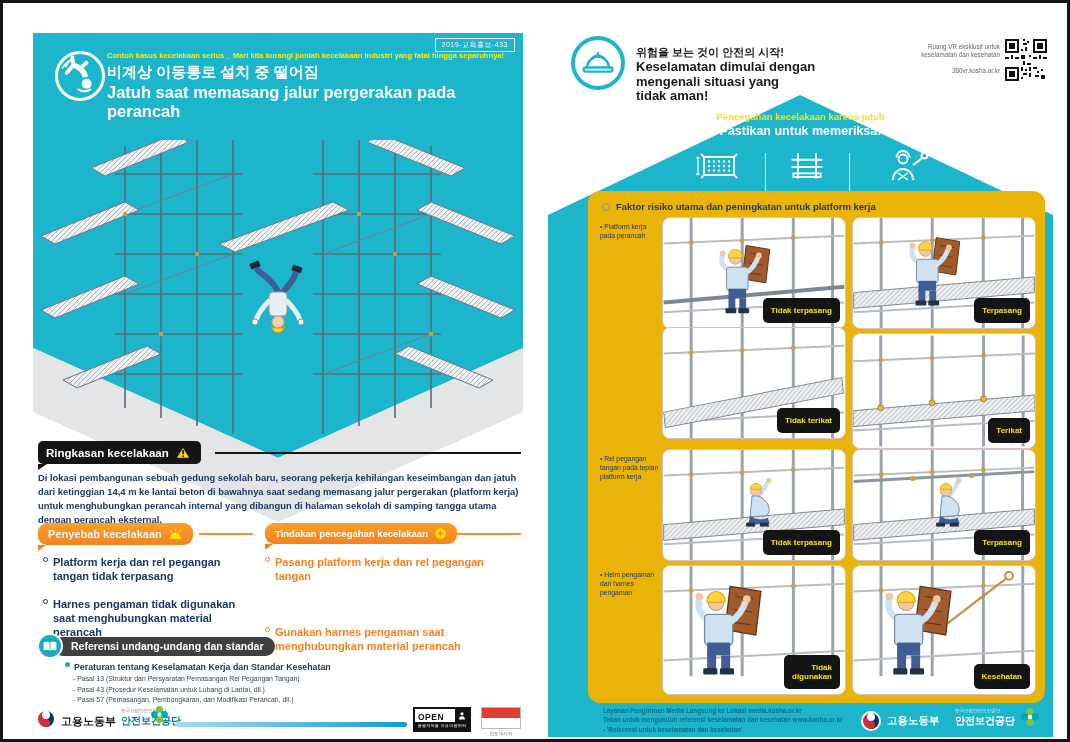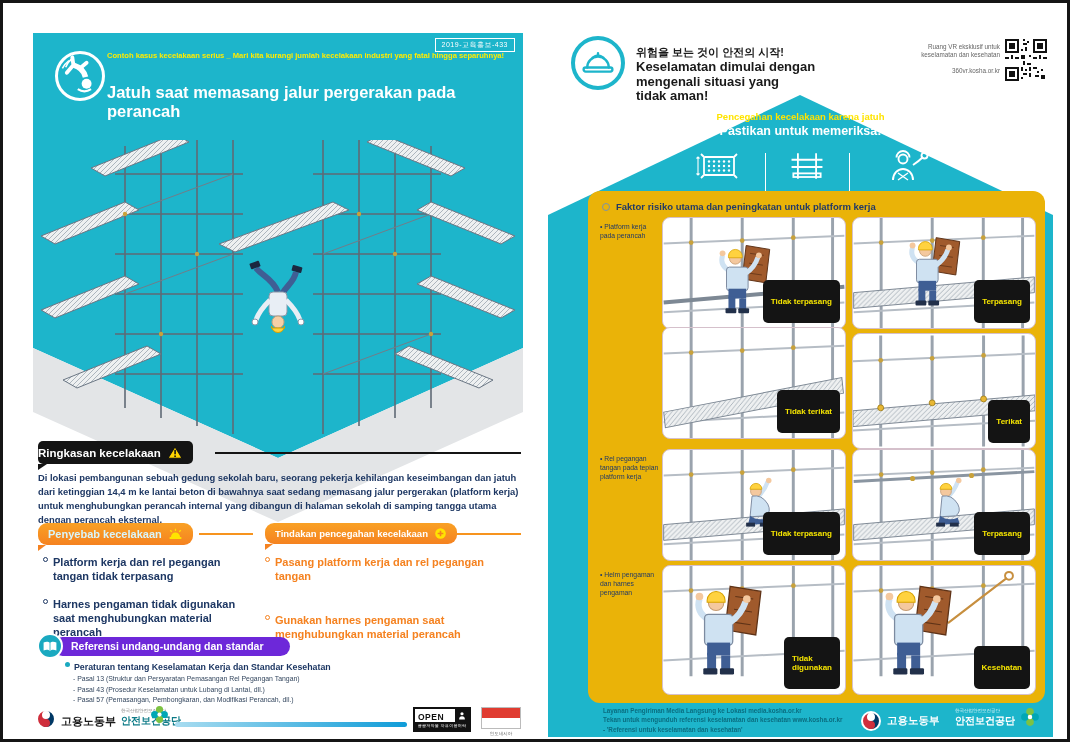--- a/index.html
+++ b/index.html
@@ -11,40 +11,40 @@
 
   
   .lp-header{left:30px;top:30px;width:490px;height:107px;background:#1db5cb}
   .doc-badge{right:8px;top:5px;border:1px solid #fff;color:#fff;font-size:7px;padding:1px 6px;letter-spacing:.5px}
   .fall-circle{left:22px;top:18px;width:50px;height:50px;border:3px solid #fff;border-radius:50%}
   .lp-tagline{left:74px;top:18px;font-size:7.6px;font-weight:bold;color:#ffec00;width:410px}
   .lp-title-ko{left:74px;top:30px;font-size:15px;font-weight:bold;color:#fff}
   .lp-title-id{left:74px;top:50px;font-size:16.5px;font-weight:bold;color:#fff}
 
   .black-tag{left:35px;top:438px;background:#141414;color:#fff;font-size:11.5px;font-weight:bold;
-             padding:4px 10px 4px 0;border-radius:5px;display:flex;align-items:center;gap:6px;z-index:3}
+             padding:4px 10px 4px 8px;border-radius:5px;display:flex;align-items:center;gap:6px;z-index:3}
   .black-tag:after{content:"";position:absolute;left:0;bottom:-6px;border-left:9px solid #141414;border-bottom:6px solid transparent}
   .summary-line{left:212px;top:449px;width:306px;height:1.6px;background:#141414;z-index:2}
   .summary-body{left:35px;top:468px;width:484px;font-size:9.4px;font-weight:bold;color:#1d3763;line-height:1.5;z-index:2}
 
   .pill{background:linear-gradient(180deg,#f9a125,#f58220);border-radius:9px;display:flex;align-items:center;gap:6px;
         padding:4px 10px;z-index:2;font-weight:bold}
   .pill:after{content:"";position:absolute;left:0;bottom:-6px;border-left:8px solid #f58220;border-bottom:6px solid transparent}
   .pill-causes{left:35px;top:520px;font-size:11px;color:#d9f6fb}
   .pill-prev{left:262px;top:520px;font-size:9.5px;color:#fff}
   .pill-line{top:530px;height:1.6px;background:#f7941e;z-index:1}
 
   .blist{z-index:2;font-size:11px;font-weight:bold;line-height:1.3}
   .bitem{display:flex;gap:5px;margin-bottom:13px}
   .ring{flex:0 0 auto;width:5px;height:5px;border-radius:50%;margin-top:2px}
   .navy{color:#1d3763}.navy .ring{border:1.5px solid #1d3763}
   .oranget{color:#f58220}.oranget .ring{border:1.5px solid #f58220}
 
-  .ref-pill{left:50px;top:634px;background:#6d28d9;border-radius:10px;color:#fff;font-size:10.5px;font-weight:bold;
-            padding:3px 26px 4px 18px;z-index:2}
+  .ref-pill{left:50px;top:634px;background:#404040;border-radius:10px;color:#fff;font-size:10.5px;font-weight:bold;
+            padding:3px 11px 4px 18px;z-index:2}
   .ref-circle{left:34px;top:630px;width:26px;height:26px;background:#1aa9c0;border:2px solid #fff;border-radius:50%;
               z-index:3;display:flex;align-items:center;justify-content:center}
   .ref-title{left:62px;top:659px;font-size:8.8px;font-weight:bold;color:#1d3763;display:flex;gap:4px;align-items:flex-start}
   .ref-title .dot{width:5px;height:5px;border-radius:50%;background:#1aa9c0}
   .ref-items{left:70px;top:671px;font-size:6.9px;color:#33465e;line-height:1.55}
 
   .moel-text{font-size:11px;font-weight:bold;color:#1a1a1a}
   .kosha-small{font-size:4.5px;color:#777}
   .kosha-text{font-size:10px;font-weight:bold;color:#0c7a86}
   .foot-bar{left:172px;top:719px;width:232px;height:5px;border-radius:3px;background:linear-gradient(90deg,#a8dcf0,#0f9cd8)}
@@ -77,21 +77,21 @@
 
   .panel{left:585px;top:188px;width:457px;height:512px;background:#eab308;border-radius:12px;z-index:3}
   .panel-head{position:absolute;left:14px;top:10px;display:flex;gap:6px;align-items:center}
   .panel-ring{width:8px;height:8px;border:1.8px solid #7d93a8;border-radius:50%}
   .panel-title{font-size:9.5px;font-weight:bold;color:#223a66}
   .side-lbl{position:absolute;left:12px;width:62px;font-size:6.8px;color:#223a66;line-height:1.3}
   .side-lbl:before{content:"• "}
   .card{position:absolute;width:184px;background:#fff;border:1px solid #d5c0cb;border-radius:8px;overflow:hidden}
   .card svg{display:block;width:100%;height:100%}
   .ctag{position:absolute;right:5px;bottom:5px;background:#141414;color:#f5e400;font-size:8px;font-weight:bold;
-        padding:17px 8px;border-radius:5px;text-align:left;line-height:1.15}
+        padding:8px 8px;border-radius:5px;text-align:right;line-height:1.15}
   .ctag.narrow{max-width:56px}
 
   .rf-lines{left:600px;top:703px;font-size:6.3px;font-weight:bold;color:#0a6e80;line-height:1.5;z-index:2}
   .rf-moel{left:884px;top:711px;font-size:10.5px;font-weight:bold;color:#fff;z-index:2}
   .rf-kosha-s{left:952px;top:705px;font-size:4.5px;color:#dff5f8;z-index:2}
   .rf-kosha{left:952px;top:711px;font-size:10px;font-weight:bold;color:#fff;z-index:2}
 </style>
 </head>
 <body>
 
@@ -195,20 +195,21 @@
       <svg viewBox="0 0 40 40" width="44" height="44">
         <path d="M10,6 q-4,3 -6,7" stroke="#fff" stroke-width="1.4" fill="none"></path>
         <path d="M14,3 q-5,4 -7,9" stroke="#fff" stroke-width="1.4" fill="none"></path>
         <path d="M14,10 C20,12 24,16 25,21" stroke="#fff" stroke-width="5" fill="none"></path>
         <path d="M14,10 L8,17 M14,10 L13,3 M20,13 L26,8" stroke="#fff" stroke-width="3.5" fill="none" stroke-linecap="round"></path>
         <circle cx="26" cy="27" r="4.5" fill="#fff"></circle>
         <path d="M18,32 q6,4 12,0" stroke="#fff" stroke-width="2" fill="none"></path>
       </svg>
     </div>
     <div class="abs lp-tagline">Contoh kasus kecelakaan serius _ Mari kita kurangi jumlah kecelakaan industri yang fatal hingga separuhnya!</div>
+    <div class="abs lp-title-ko">비계상 이동통로 설치 중 떨어짐</div>
     <div class="abs lp-title-id">Jatuh saat memasang jalur pergerakan pada perancah</div>
   </div>
 
   <svg class="abs" style="left:30px;top:137px" width="490" height="383" viewBox="0 0 490 383">
     <polygon points="0,0 490,0 490,208 245,318 0,208" fill="#1db5cb"></polygon>
     <polygon points="0,208 245,318 490,208 490,272 245,382 0,272" fill="#e3e5e7"></polygon>
     <g stroke="#5f6a76" stroke-width="1.6" fill="none">
       <path d="M92,6V268 M128,2V278 M164,0V286 M200,0V294"></path>
       <path d="M82,34H210 M82,74H210 M82,114H210 M82,154H210 M82,194H210 M82,234H210"></path>
       <path d="M290,0V294 M326,0V286 M362,2V278 M398,6V268"></path>
@@ -284,21 +285,21 @@
     <div class="bitem">
         <span class="ring"></span>
         <span>Platform kerja dan rel pegangan tangan tidak terpasang</span>
       </div>
     <div class="bitem">
         <span class="ring"></span>
         <span>Harnes pengaman tidak digunakan saat menghubungkan material perancah</span>
       </div>
   </div>
   <div class="abs blist oranget" style="left:262px;top:552px;width:250px">
-    <div class="bitem" style="margin-bottom:29px">
+    <div class="bitem" style="margin-bottom:41px">
         <span class="ring"></span>
         <span>Pasang platform kerja dan rel pegangan tangan</span>
       </div>
     <div class="bitem">
         <span class="ring"></span>
         <span>Gunakan harnes pengaman saat menghubungkan material perancah</span>
       </div>
   </div>
 
   <div class="abs ref-circle">

